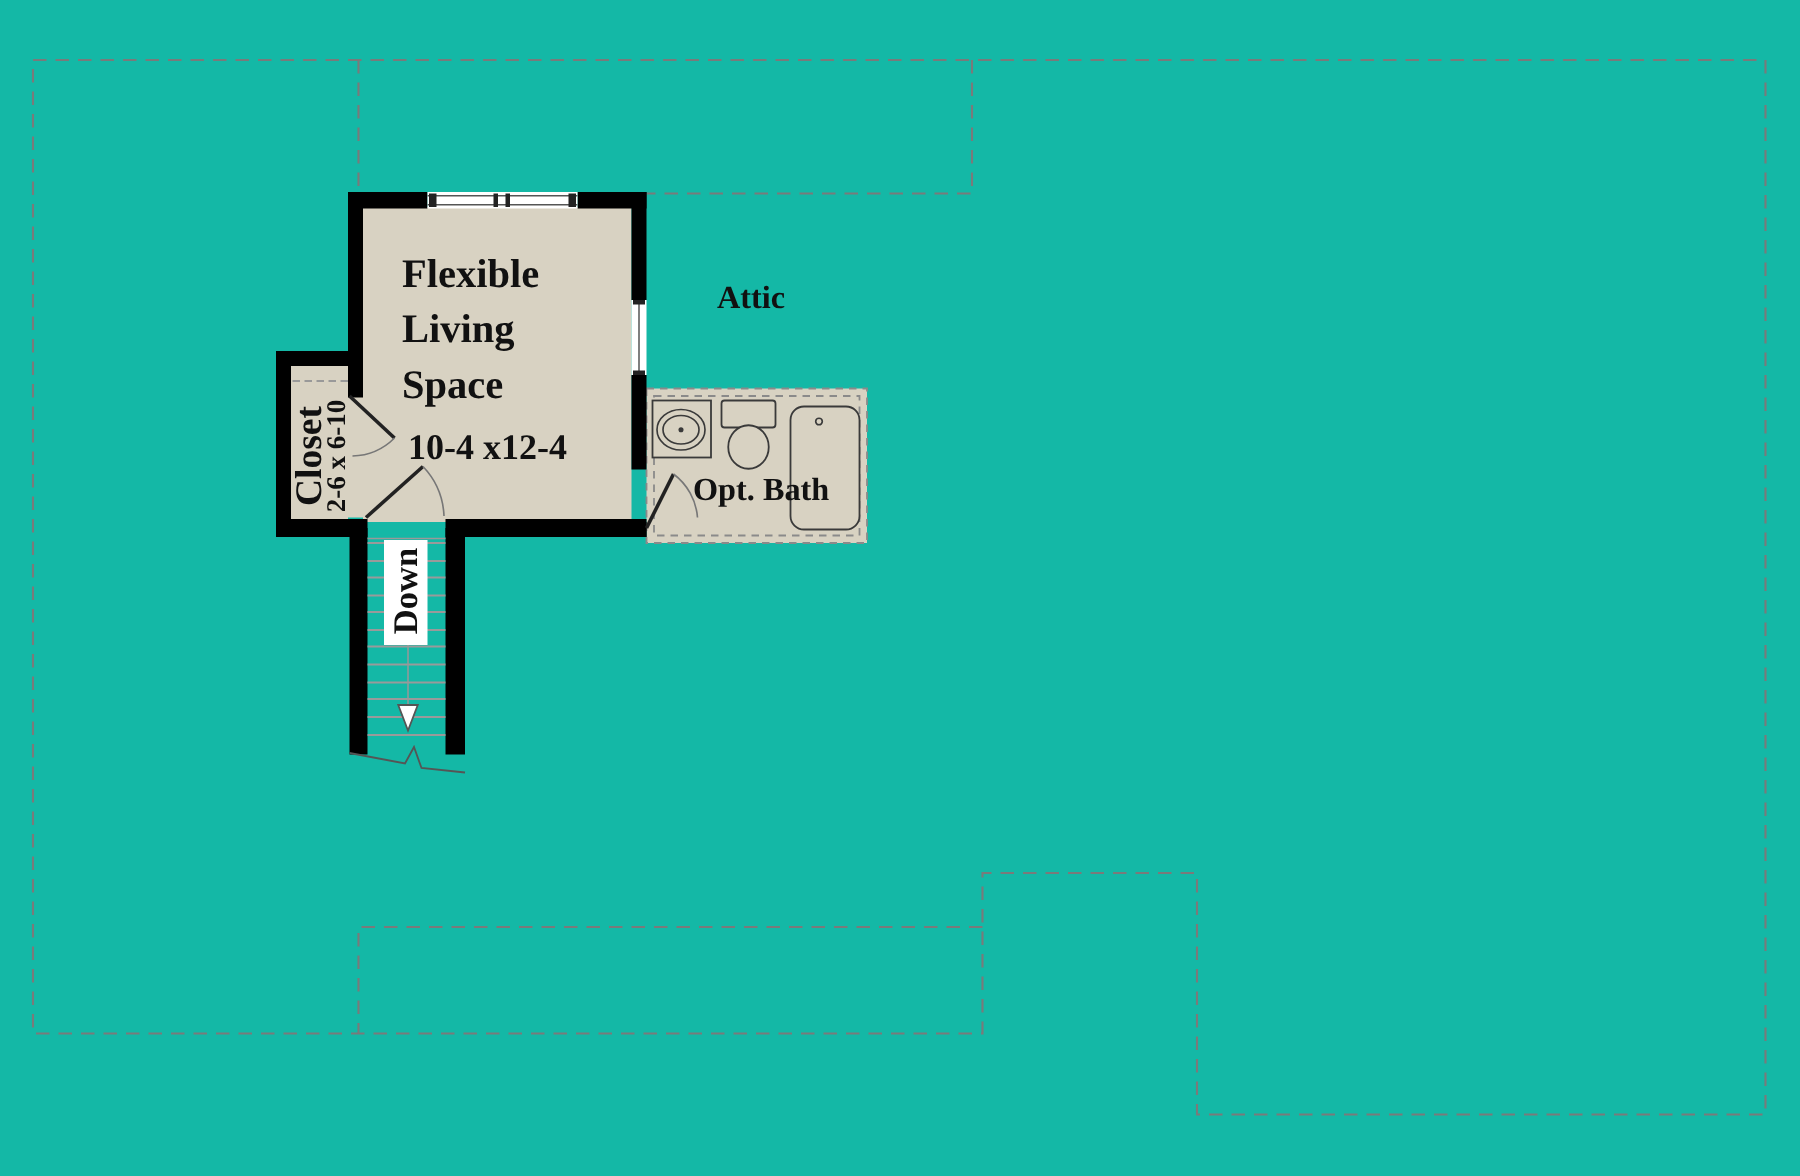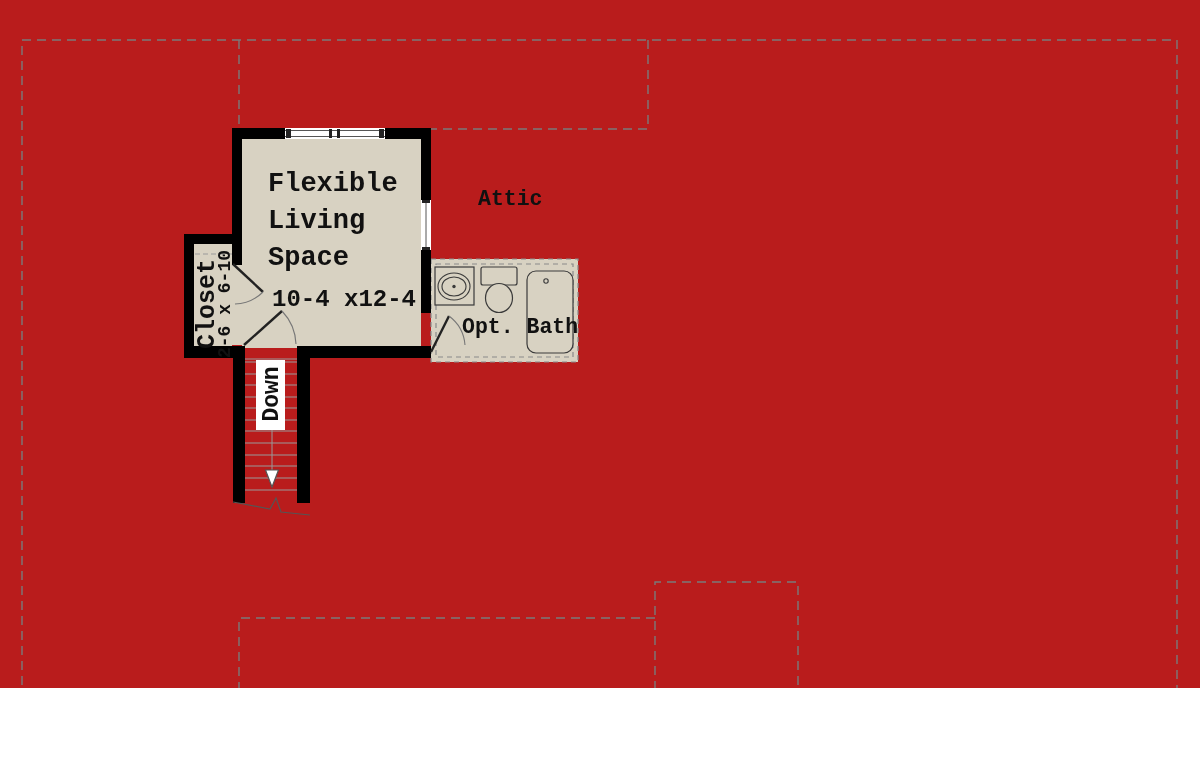--- a/index.html
+++ b/index.html
@@ -1,20 +1,20 @@
 <!DOCTYPE html>
 <html><head>
 <meta charset="utf-8">
 <style>
   html,body{margin:0;padding:0;background:#ffffff;}
   .canvas{
     position:relative;
-    width:1200px;height:688px;
-    background:#b91c1c;
-    font-family:Liberation Mono, monospace;
+    width:1200px;height:784px;
+    background:#14b8a6;
+    font-family:Liberation Serif, serif;
     overflow:hidden;
   }
   svg{display:block;}
   .dash{fill:none;stroke:#7a7a7a;stroke-width:1.4;stroke-dasharray:9 6;}
   .bathdash{fill:none;stroke:#8a8a8a;stroke-width:1.2;stroke-dasharray:5 4;}
   .wall{fill:#000000;stroke:none;}
   .floor{stroke:none;}
   .fixture{fill:#d8d2c2;stroke:#3a3a3a;stroke-width:1.2;}
   .fixline{fill:none;stroke:#3a3a3a;stroke-width:1.1;}
   .tread{stroke:#9a9a9a;stroke-width:1.2;}

